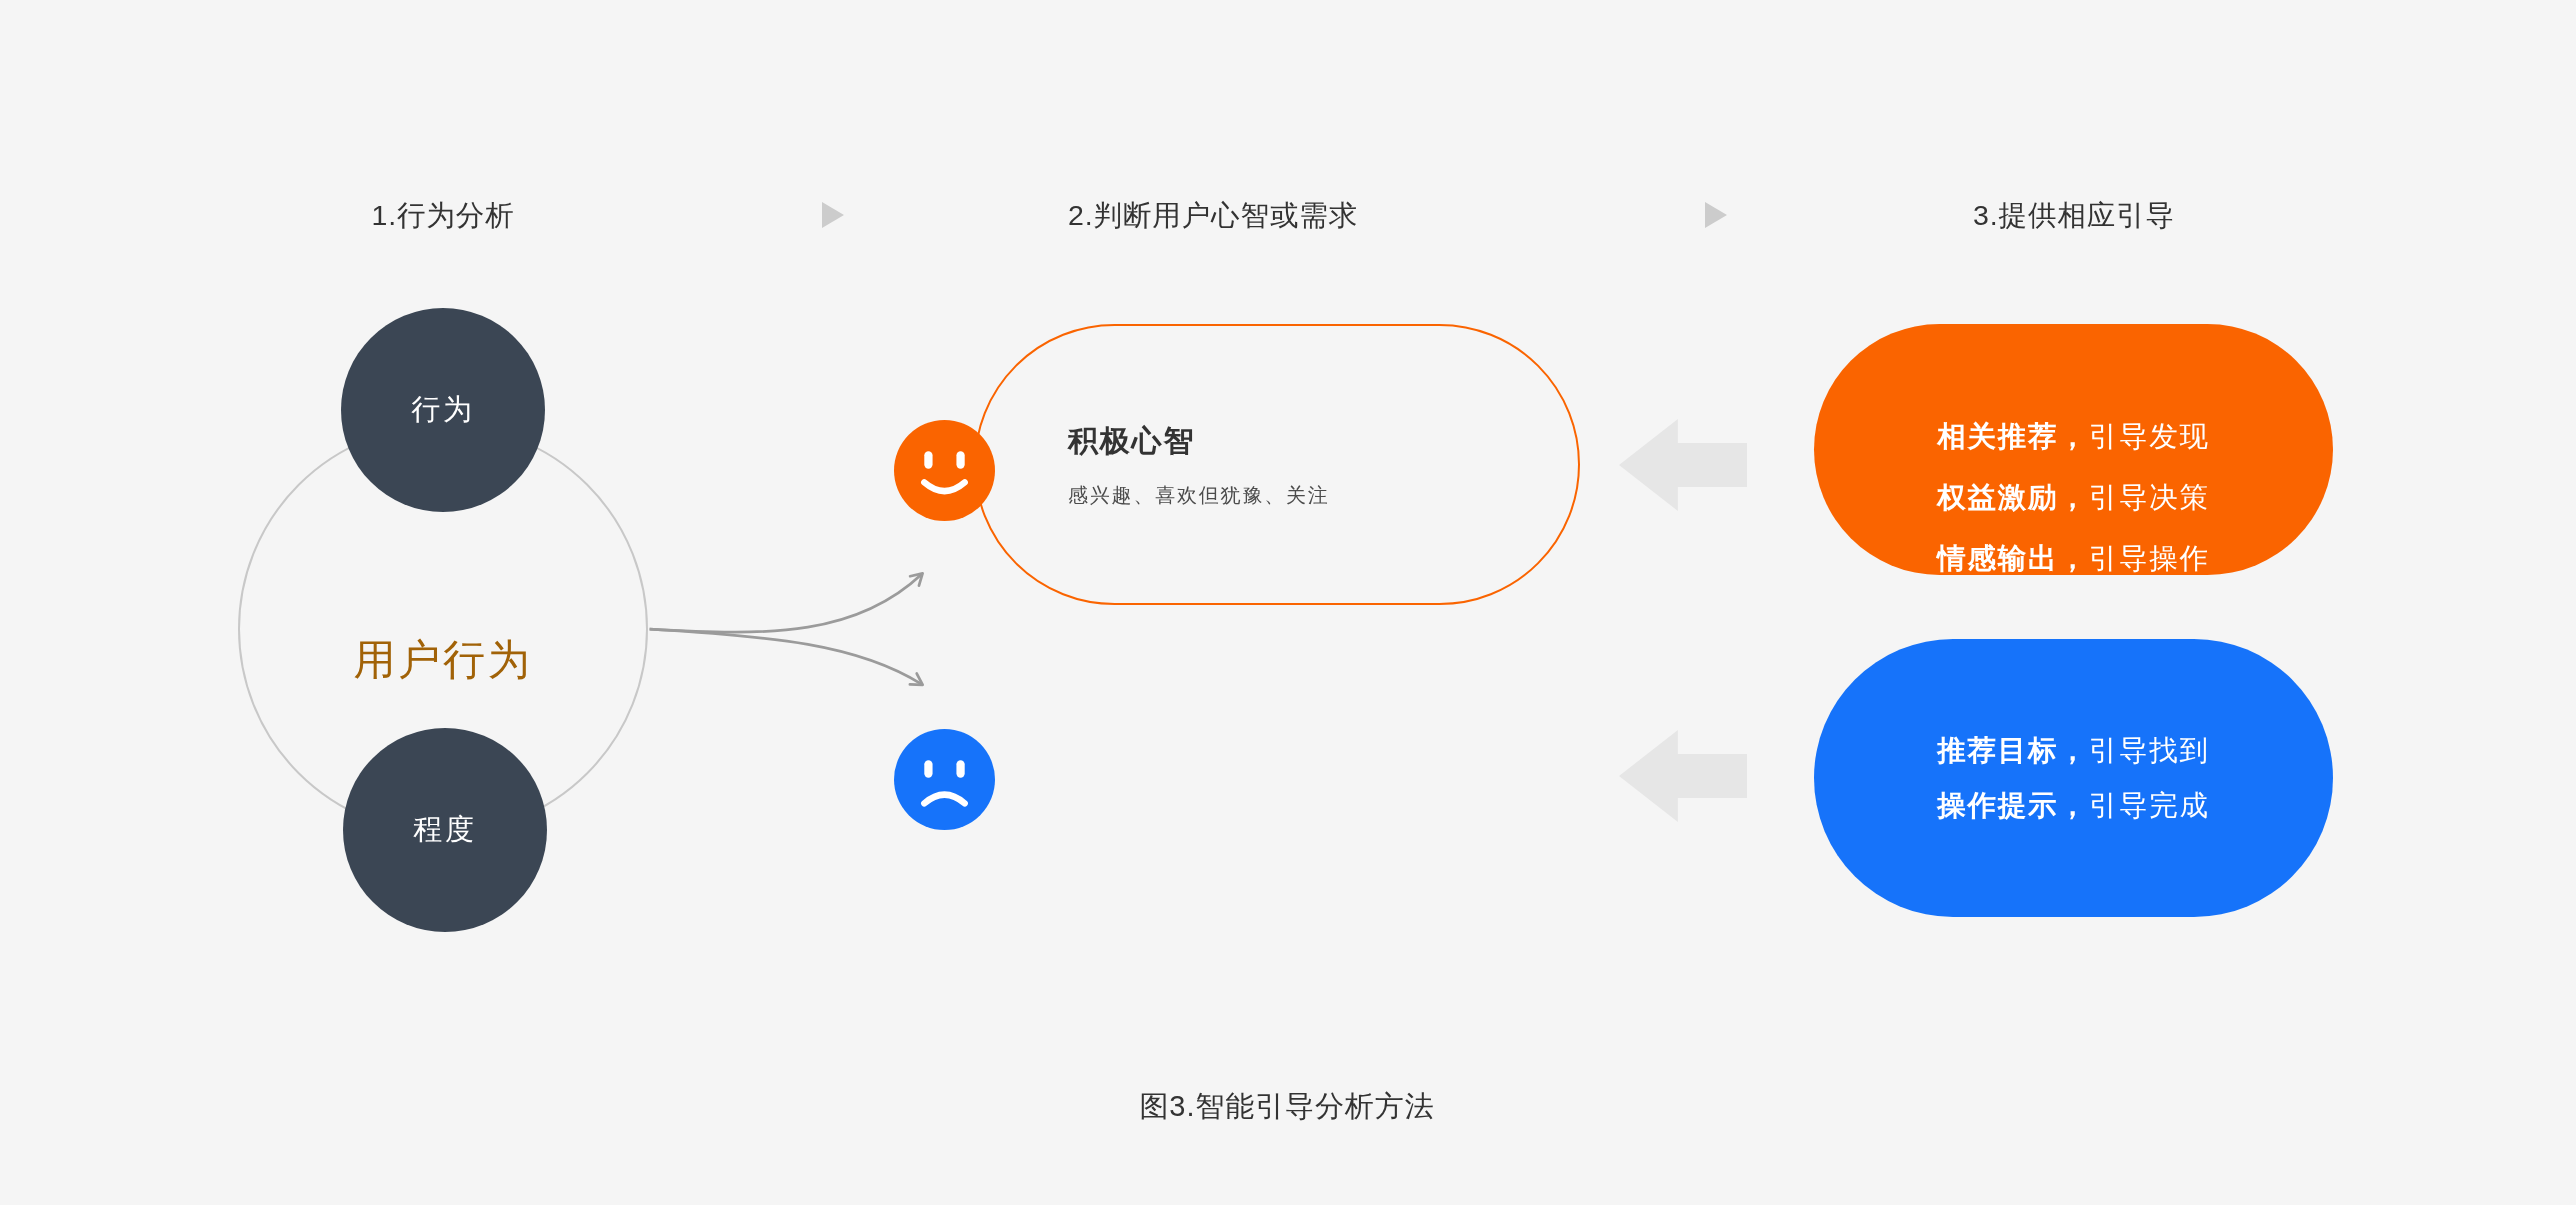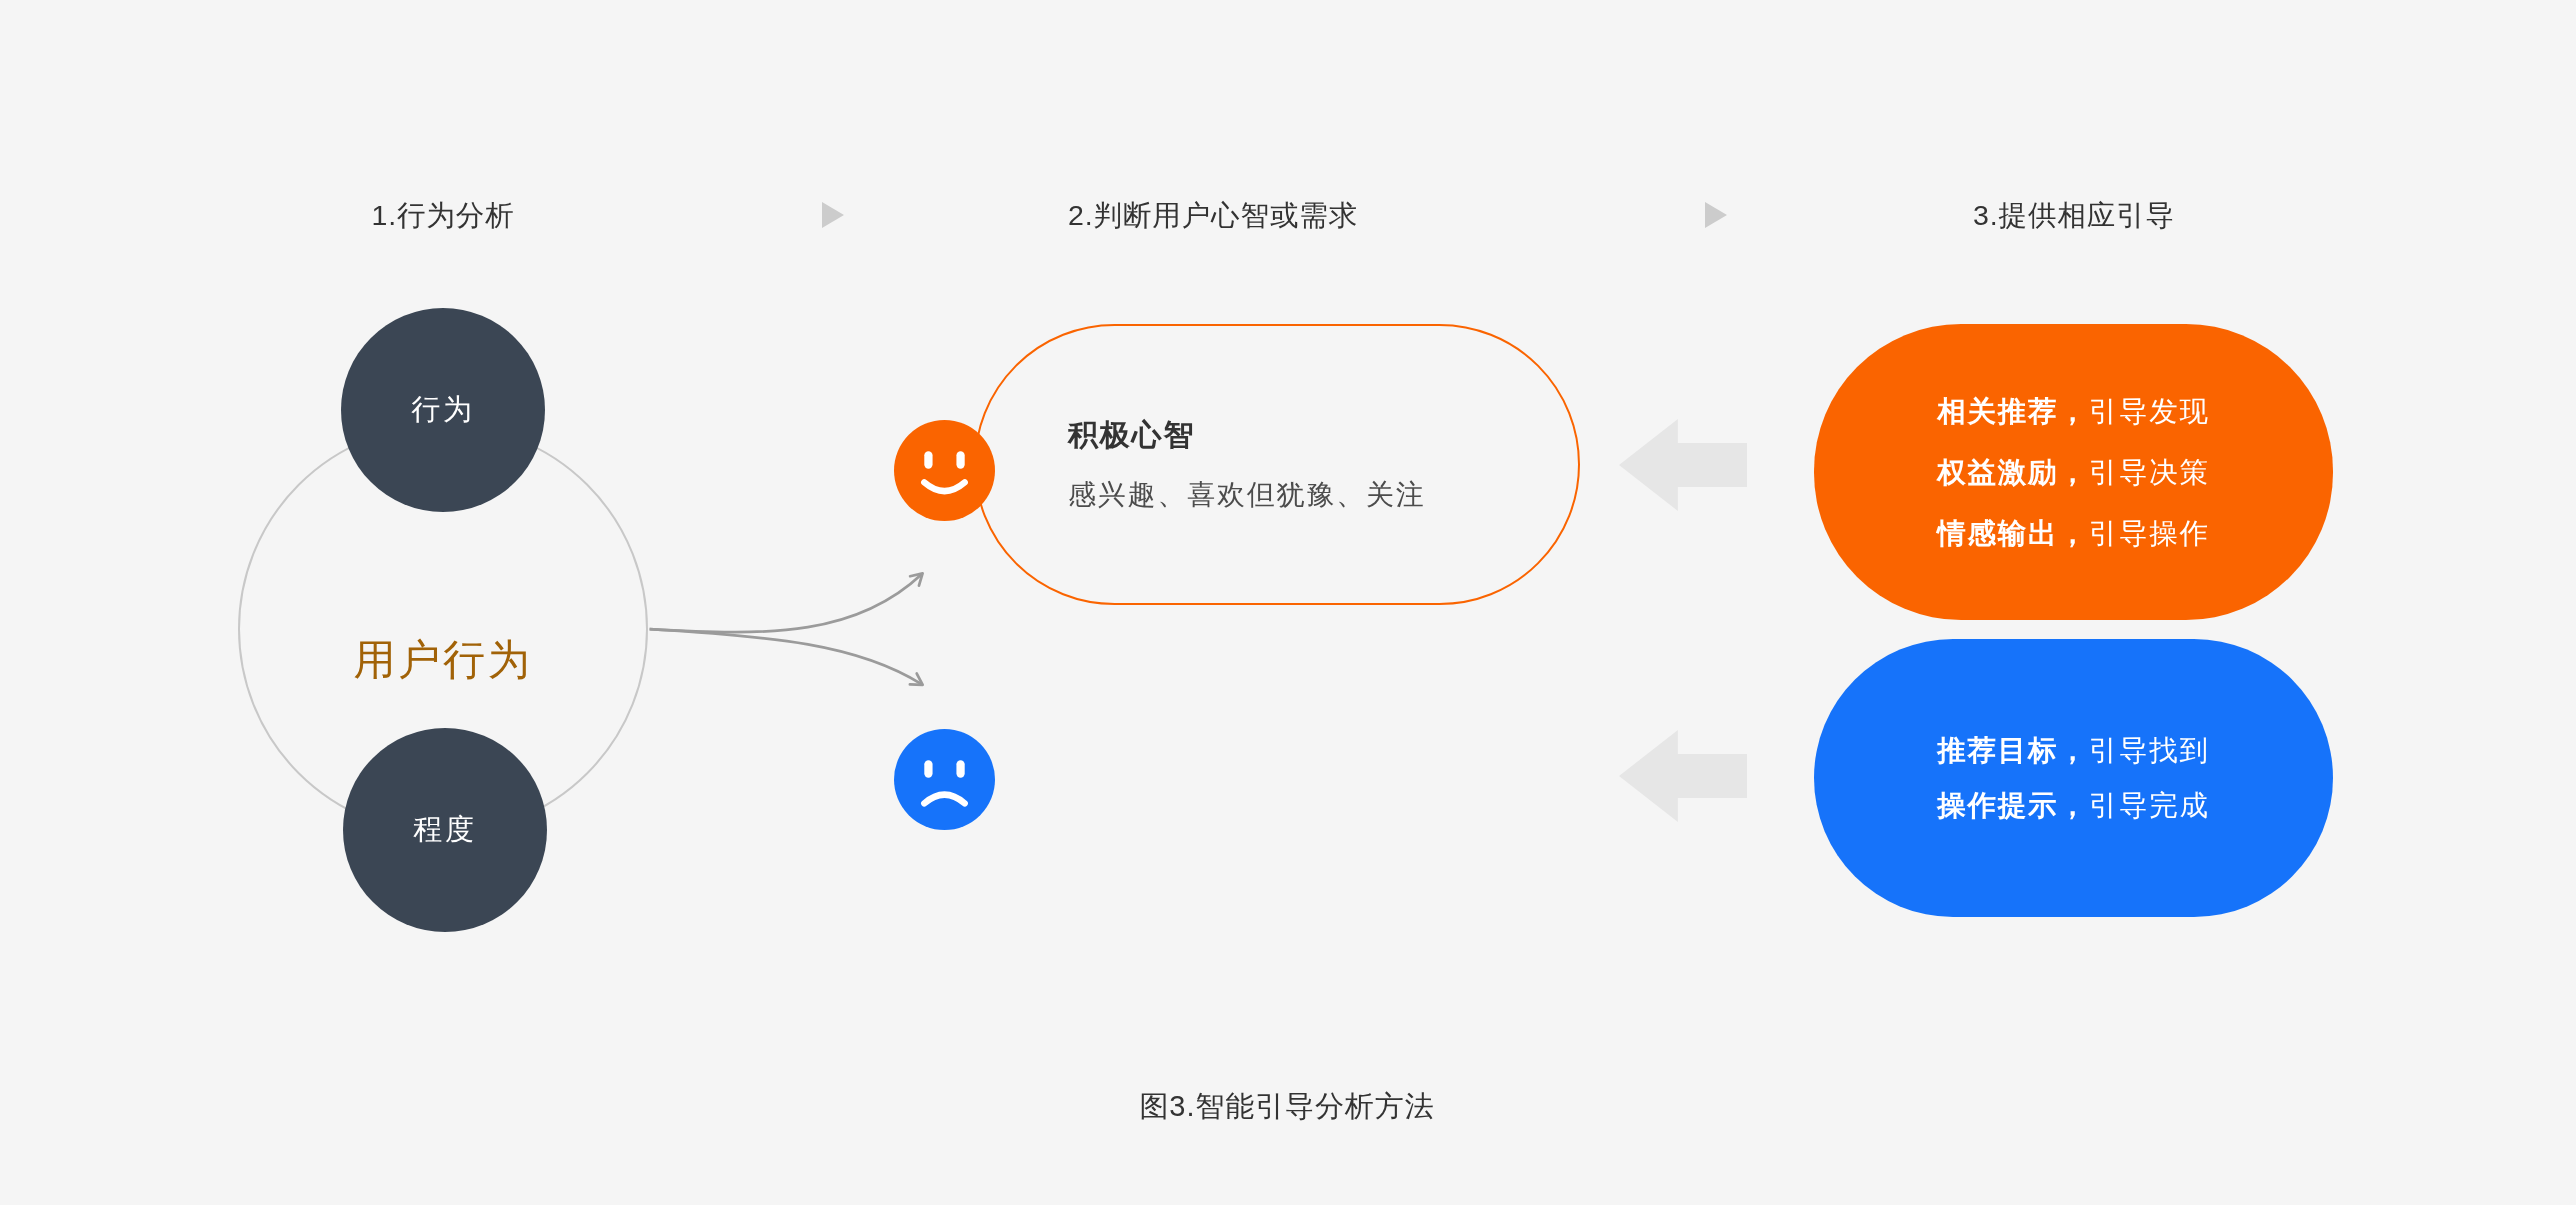--- a/index.html
+++ b/index.html
@@ -36,36 +36,36 @@
 
   
   .connectors{position:absolute;left:0;top:0;width:2576px;height:1205px;pointer-events:none;}
 
   
   .pill{position:absolute;border-radius:147px;}
   .pill-outline{left:974px;width:606px;background:transparent;display:flex;flex-direction:column;justify-content:center;padding-left:92px;gap:20px;}
   .pill-positive{top:324px;height:281px;border:2.8px solid var(--orange);}
   .pill-negative{top:639px;height:278px;border:2.8px solid var(--blue);}
   .pill-title{font-size:30px;font-weight:700;color:var(--text-dark);letter-spacing:1.8px;}
-  .pill-desc{font-size:28px;color:var(--text-gray);letter-spacing:1.8px;}
+  .pill-desc{font-size:20px;color:var(--text-gray);letter-spacing:1.8px;}
 
   
   .face{position:absolute;left:894px;width:101px;height:101px;}
   .face-smile{top:420px;}
   .face-sad{top:729px;}
 
   
   .block-arrow{position:absolute;width:128px;height:92px;background:var(--arrow-gray);
     clip-path:polygon(0 50%,46% 0,46% 26%,100% 26%,100% 74%,46% 74%,46% 100%);}
   .block-arrow-top{left:1619px;top:419px;}
   .block-arrow-bottom{left:1619px;top:730px;}
 
   
   .pill-filled{left:1814px;width:519px;color:#ffffff;display:flex;flex-direction:column;align-items:center;justify-content:center;}
-  .pill-orange{top:324px;height:296px;background:var(--orange);gap:28px;}
+  .pill-orange{top:324px;height:251px;background:var(--orange);gap:28px;justify-content:flex-end;}
   .pill-blue{top:639px;height:278px;background:var(--blue);gap:22px;}
   .g-line{font-size:28.5px;line-height:33px;letter-spacing:1.8px;white-space:nowrap;}
   .g-bold{font-weight:700;}
 
   
   .caption{position:absolute;left:1287px;top:1087px;transform:translateX(-50%);font-size:29px;color:var(--text-dark);letter-spacing:0.9px;white-space:nowrap;}
 </style>
 </head>
 <body>
 

